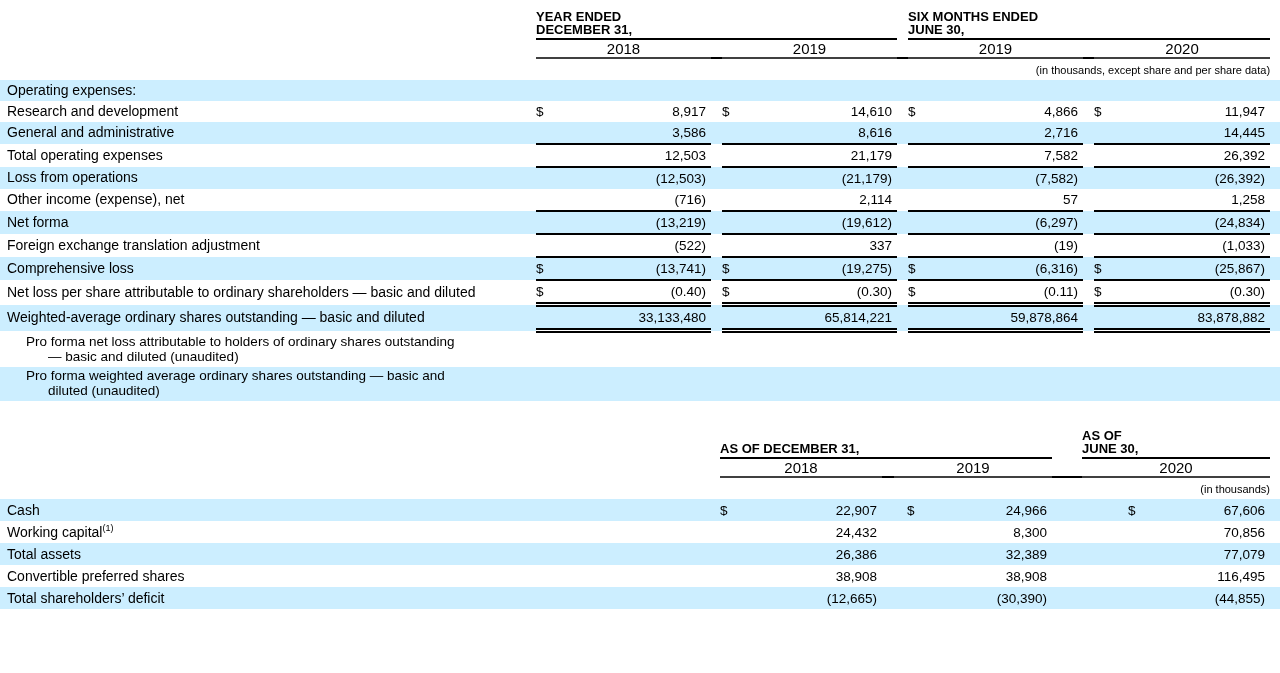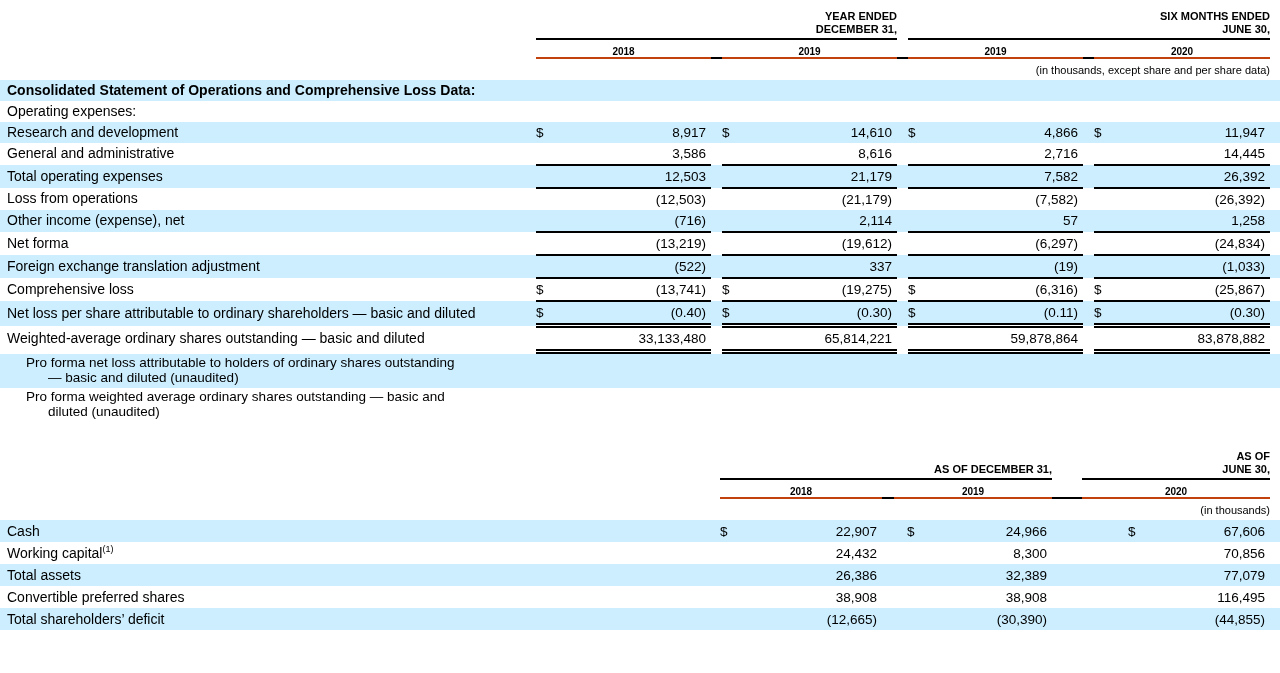--- a/index.html
+++ b/index.html
@@ -2,25 +2,25 @@
 <html><head>
 <meta charset="utf-8">
 <style>
   html,body{margin:0;padding:0;background:#fff;color:#000;
     font-family:"Liberation Sans","DejaVu Sans",sans-serif;}
   .page{width:1280px;padding-top:5px;box-sizing:border-box;}
   table{border-collapse:collapse;table-layout:fixed;width:1280px;}
   td{padding:0;vertical-align:middle;overflow:hidden;}
   
   thead td{vertical-align:bottom;}
-  .grp{font-weight:bold;font-size:11px;text-align:right;line-height:13px;
+  .grp{font-weight:bold;font-size:13px;text-align:left;line-height:13px;
        white-space:pre-line;border-bottom:2px solid #000;padding-bottom:2px;}
   tr.hA td{height:31px;}
   tr.hB td{height:17px;}
-  .yr{font-weight:bold;font-size:10px;text-align:center;border-bottom:2px solid #c2410c;}
+  .yr{font-weight:normal;font-size:15px;text-align:center;border-bottom:2px solid #404040;}
   .yb{border-bottom:2px solid #000;}
   tr.hC td{height:21px;vertical-align:middle;}
   .units{font-weight:normal;font-size:11px;text-align:right;}
   
   tbody tr:nth-child(odd){background:#cceeff;}
   .t1 tbody td{height:21px;}
   .t2 tbody td{height:22px;}
   .lbl{font-size:14px;padding-left:7px;line-height:1.08;}
   .section .lbl{font-weight:bold;}
   .indent .lbl{padding-left:48px;text-indent:-22px;white-space:pre-line;font-size:13.5px;}
@@ -76,23 +76,20 @@
       <td class="yr">2020</td>
       <td></td>
     </tr>
     <tr class="hC">
       <td colspan="2"></td>
       <td colspan="7" class="units">(in thousands, except share and per share data)</td>
       <td></td>
     </tr>
   </thead>
   <tbody>
-    <tr class="section">
-      <td colspan="10" class="lbl">Consolidated Statement of Operations and Comprehensive Loss Data:</td>
-    </tr>
     <tr>
       <td colspan="10" class="lbl">Operating expenses:</td>
     </tr>
     <tr>
       <td class="lbl">Research and development</td>
       <td></td>
       <td class="num">
             <div class="cf">
               <span class="cur">$</span>
               <span class="val">8,917</span>

